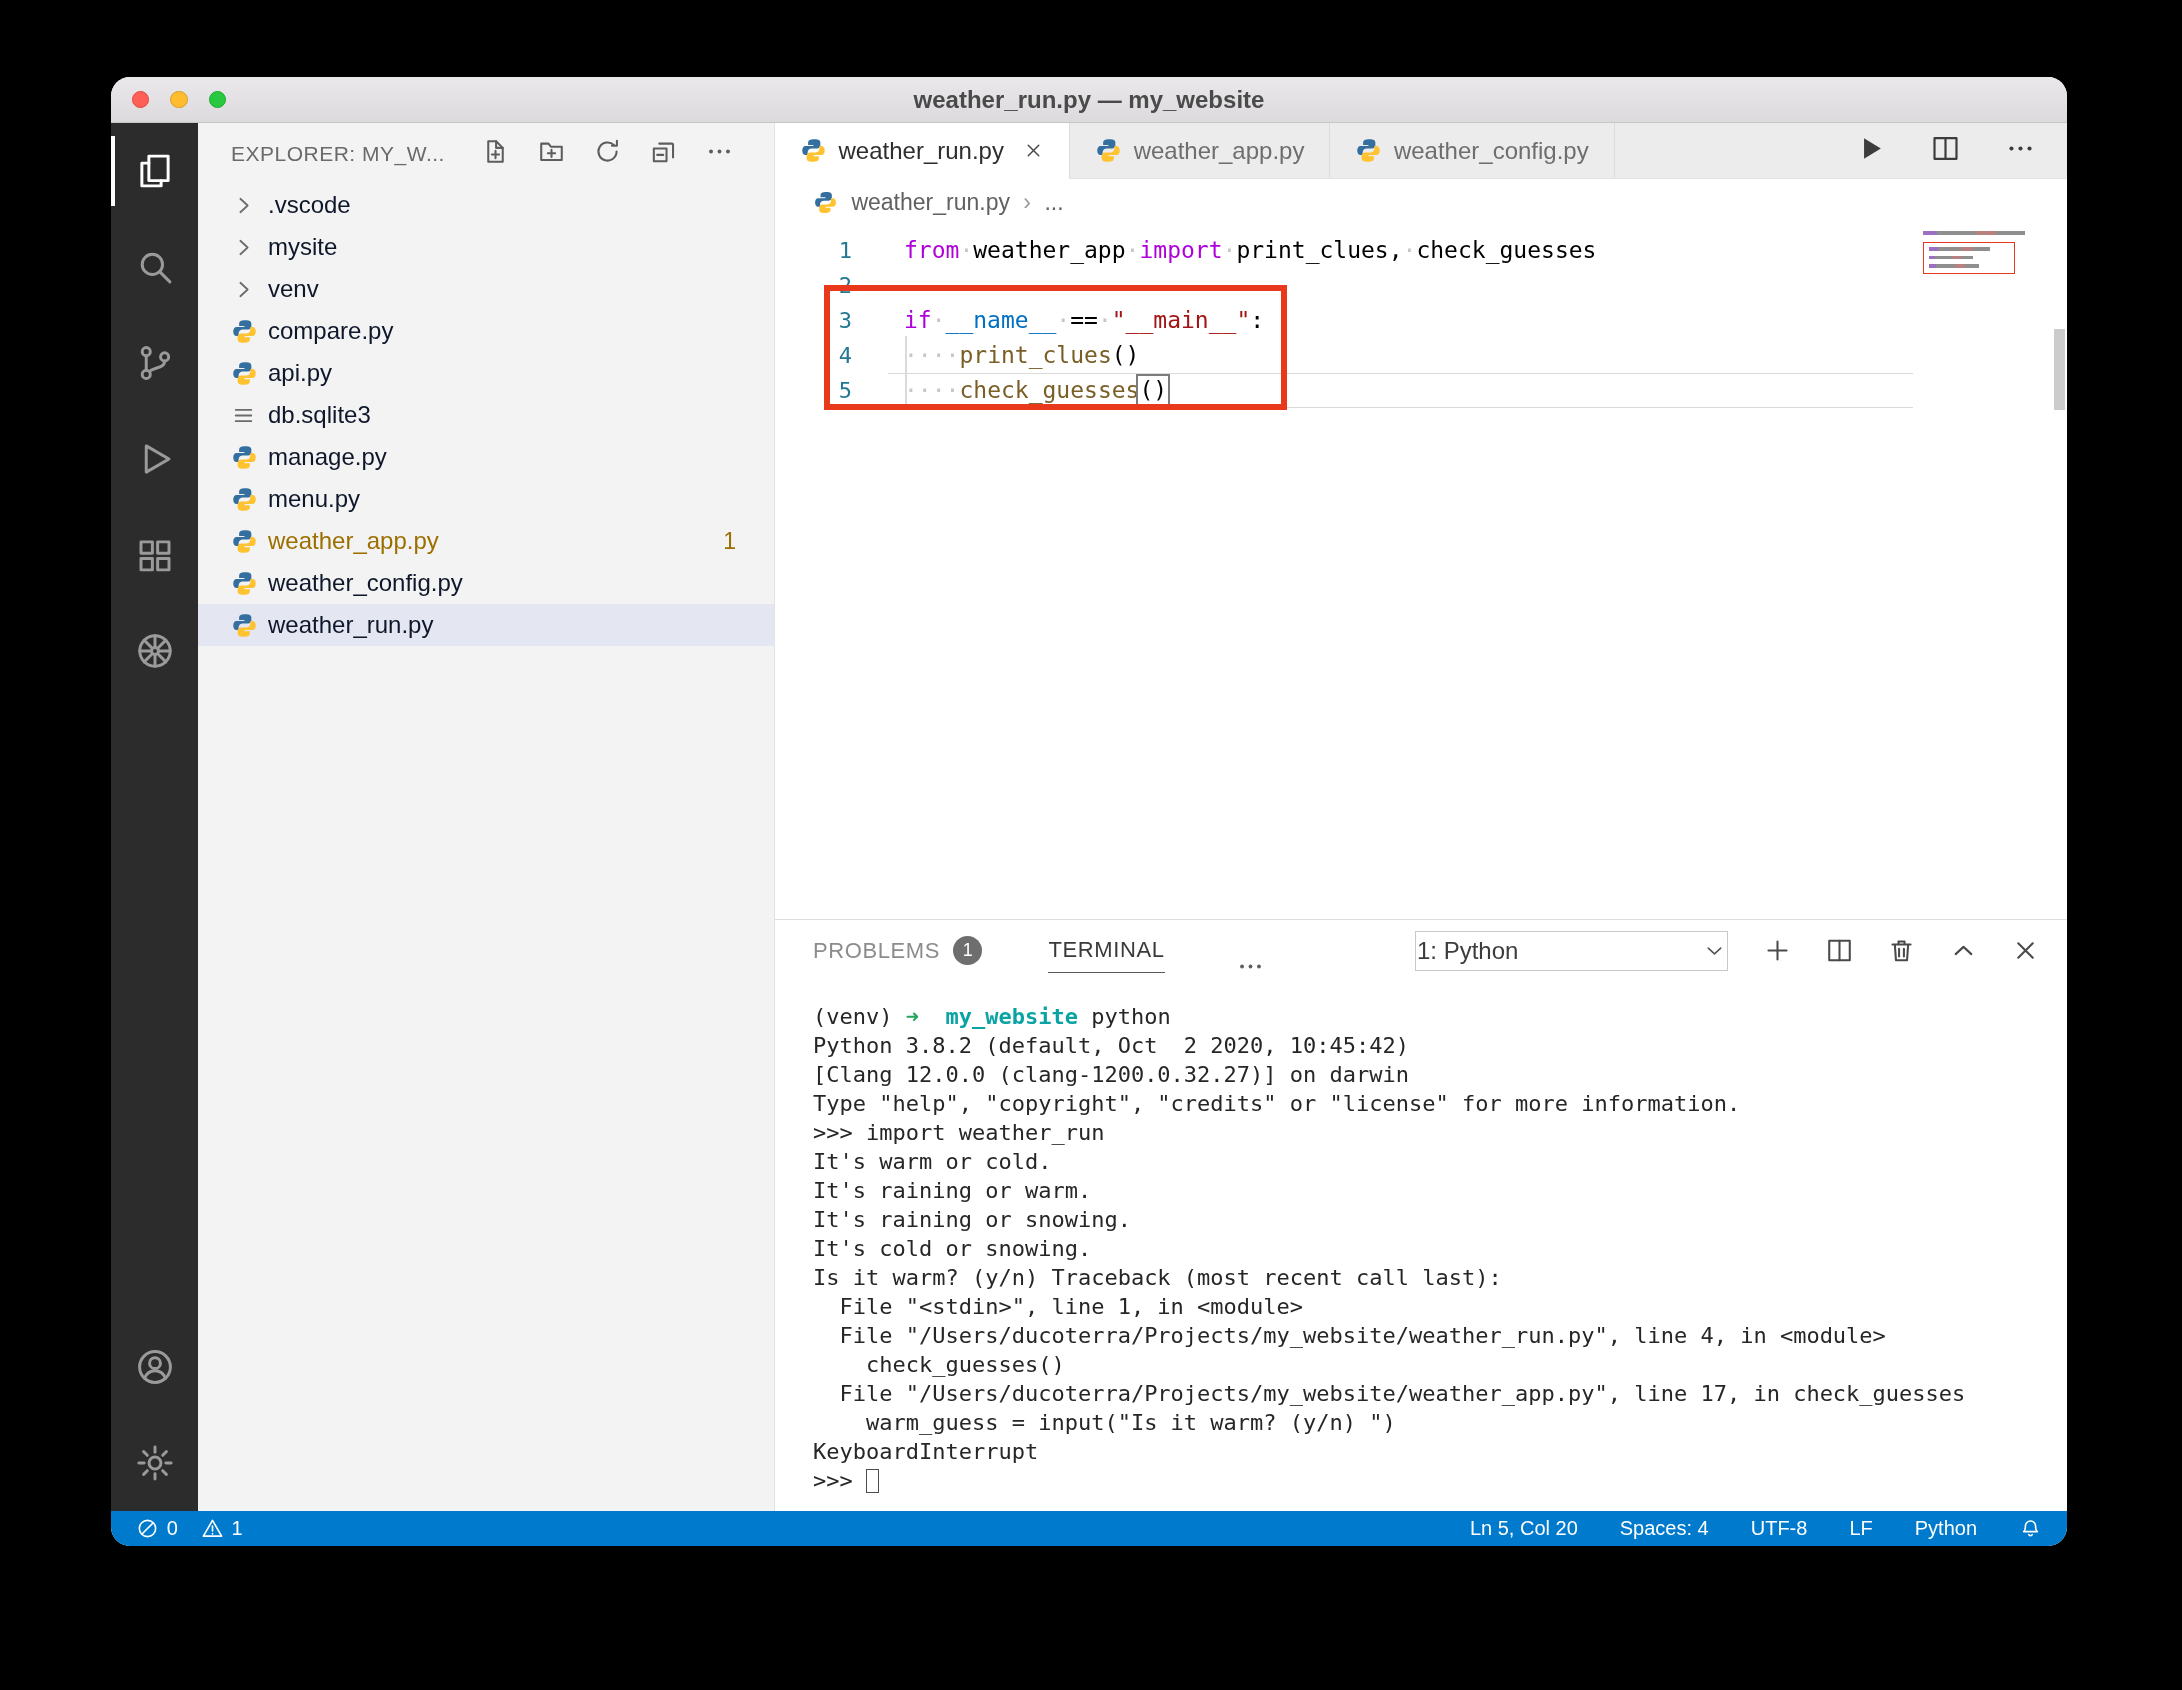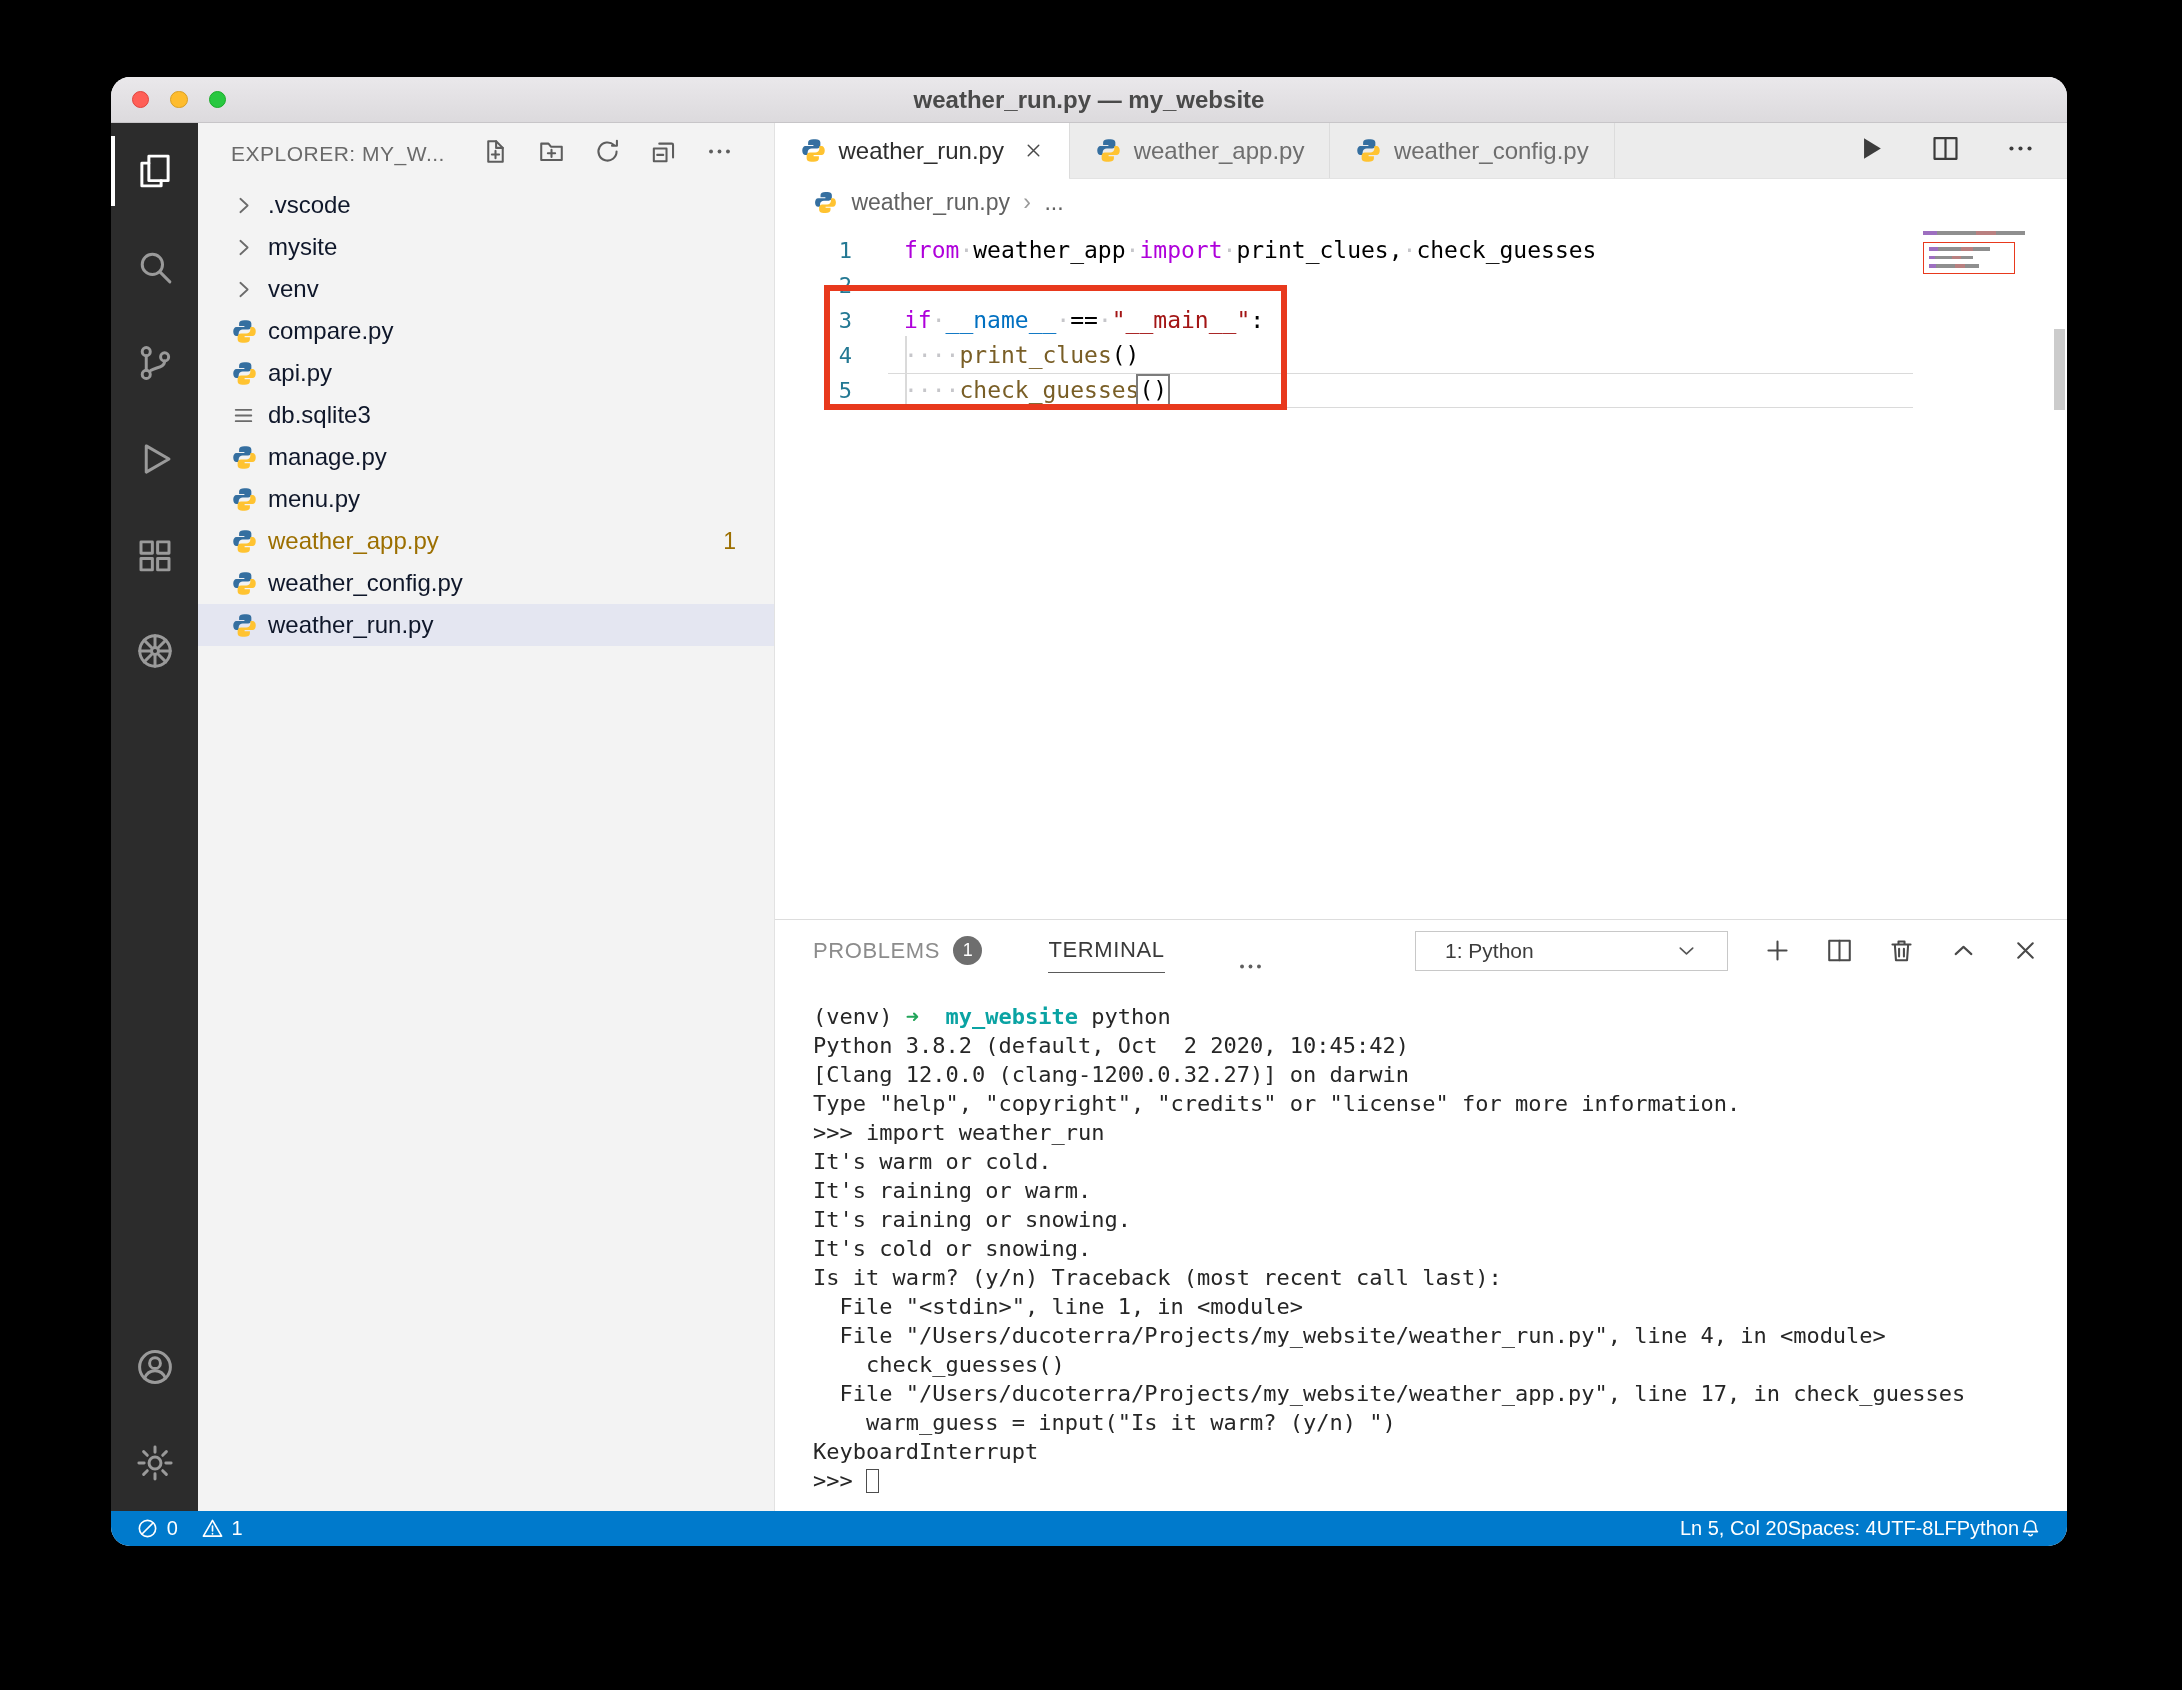--- a/index.html
+++ b/index.html
@@ -100,40 +100,40 @@
   .panel-tab { display:flex; align-items:center; gap:13.4px; height:100%; font-size:22px;
     letter-spacing:0.6px; color:#8c8c8c; cursor:pointer; }
   .panel-tab.active { color:#3a3a3a; }
   .panel-tab.active .ptab-label { border-bottom:1.9px solid #5a5a5a; padding-bottom:9px; margin-bottom:-8.6px; }
   .ptab-badge { width:29px; height:29px; border-radius:50%; background:#6e6e6e; color:#fff;
     font-size:18px; display:flex; align-items:center; justify-content:center; }
   .panel-more { color:#5f5f5f; display:flex; margin-left:5.8px; }
   .panel-more svg { width:29px; height:29px; }
   .panel-right { margin-left:auto; display:flex; align-items:center; gap:35px; color:#4a4a4a; }
   .dropdown { width:313px; height:40px; border:1px solid #c8c8c8; background:#fff;
-    display:flex; align-items:center; padding:0 29px; font-size:21px; color:#3c3c3c; cursor:pointer; }
+    display:flex; align-items:center; padding:0 1px; font-size:24px; color:#3c3c3c; cursor:pointer; }
   .dropdown .chev { margin-left:auto; display:flex; color:#555; }
   .dropdown .chev svg { width:23px; height:23px; }
   .panel-actions { display:flex; align-items:center; gap:33px; }
   .p-act { display:flex; cursor:pointer; }
   .p-act svg { width:29px; height:29px; }
 
   .terminal { flex:1; overflow:hidden; padding:21px 0 0 38px;
     font-family:"DejaVu Sans Mono", monospace; font-size:22px; line-height:29px; color:#262626; }
   .t-line { white-space:pre; height:29px; }
   .tl-pl { color:#262626; }
   .tl-green { color:#23a55a; font-weight:bold; }
   .tl-cyan { color:#0aa3a3; font-weight:bold; }
   .cursor-box { display:inline-block; width:13.4px; height:24px; border:1.9px solid #4d4d4d; vertical-align:-4.8px; }
 
   
   .statusbar { flex:0 0 35px; background:#007acc; color:#fff; display:flex; align-items:center;
     padding:0 25px; font-size:20px; }
   .sb-left { display:flex; align-items:center; gap:23px; }
-  .sb-right { margin-left:auto; display:flex; align-items:center; }
+  .sb-right { margin-left:auto; display:flex; align-items:center; gap:42px; }
   .sb-item { display:flex; align-items:center; gap:7.7px; cursor:pointer; white-space:nowrap; }
   .sb-item svg { width:23px; height:23px; }
 
   .icon { display:inline-flex; align-items:center; }
 </style>
 </head>
 <body>
 
 <div class="window">
 

